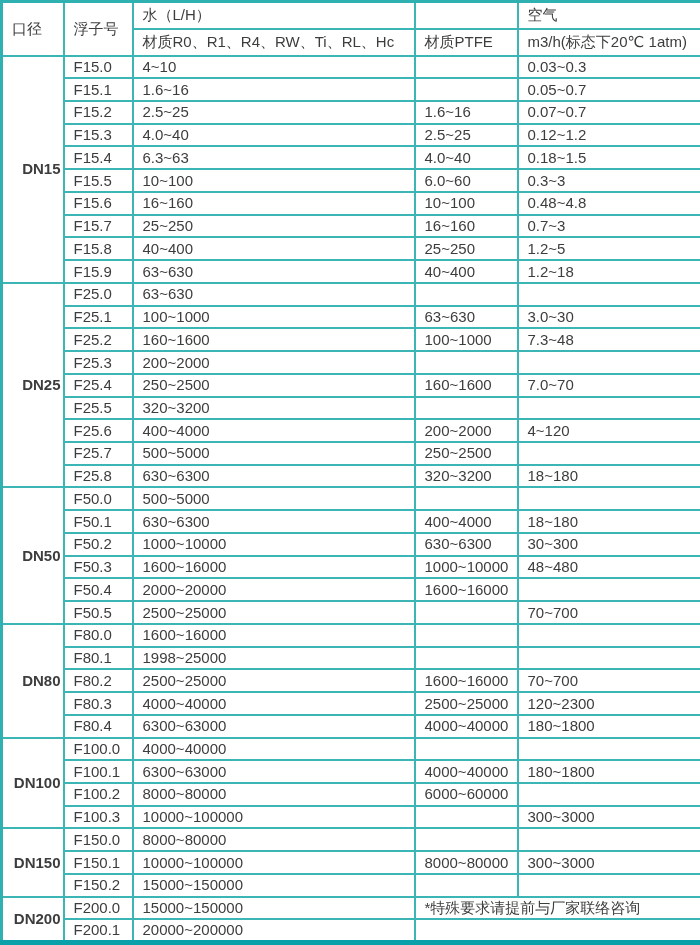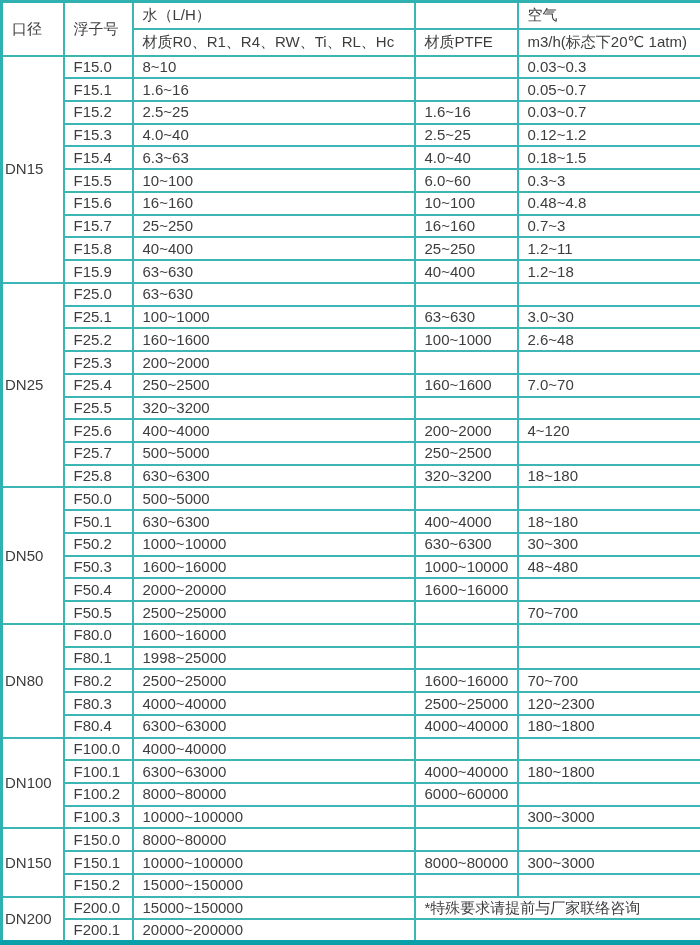--- a/index.html
+++ b/index.html
@@ -24,22 +24,23 @@
     padding: 0 2px 0 9px;
     text-align: left;
     vertical-align: middle;
     white-space: nowrap;
     overflow: hidden;
     line-height: 1.05;
   }
   thead tr { height: 27px; }
   tbody tr { height: 22.7px; }
   td.diameter-cell {
-    text-align: left;
+    text-align: right;
     padding: 0 2px;
+    font-weight: bold;
   }
 </style>
 </head>
 <body>
 
 <table class="spec">
   <colgroup>
     <col style="width:62px">
     <col style="width:69px">
     <col style="width:282px">
@@ -57,35 +58,35 @@
     <tr>
       <th>材质R0、R1、R4、RW、Ti、RL、Hc</th>
       <th>材质PTFE</th>
       <th>m3/h(标态下20℃ 1atm)</th>
     </tr>
   </thead>
   <tbody id="table-body">
       <tr>
         <td class="diameter-cell" rowspan="10">DN15</td>
         <td>F15.0</td>
-        <td>8~10</td>
+        <td>4~10</td>
         <td></td>
         <td>0.03~0.3</td>
       </tr>
       <tr>
         <td>F15.1</td>
         <td>1.6~16</td>
         <td></td>
         <td>0.05~0.7</td>
       </tr>
       <tr>
         <td>F15.2</td>
         <td>2.5~25</td>
         <td>1.6~16</td>
-        <td>0.03~0.7</td>
+        <td>0.07~0.7</td>
       </tr>
       <tr>
         <td>F15.3</td>
         <td>4.0~40</td>
         <td>2.5~25</td>
         <td>0.12~1.2</td>
       </tr>
       <tr>
         <td>F15.4</td>
         <td>6.3~63</td>
@@ -107,21 +108,21 @@
       <tr>
         <td>F15.7</td>
         <td>25~250</td>
         <td>16~160</td>
         <td>0.7~3</td>
       </tr>
       <tr>
         <td>F15.8</td>
         <td>40~400</td>
         <td>25~250</td>
-        <td>1.2~11</td>
+        <td>1.2~5</td>
       </tr>
       <tr>
         <td>F15.9</td>
         <td>63~630</td>
         <td>40~400</td>
         <td>1.2~18</td>
       </tr>
       <tr>
         <td class="diameter-cell" rowspan="9">DN25</td>
         <td>F25.0</td>
@@ -132,21 +133,21 @@
       <tr>
         <td>F25.1</td>
         <td>100~1000</td>
         <td>63~630</td>
         <td>3.0~30</td>
       </tr>
       <tr>
         <td>F25.2</td>
         <td>160~1600</td>
         <td>100~1000</td>
-        <td>2.6~48</td>
+        <td>7.3~48</td>
       </tr>
       <tr>
         <td>F25.3</td>
         <td>200~2000</td>
         <td></td>
         <td></td>
       </tr>
       <tr>
         <td>F25.4</td>
         <td>250~2500</td>

